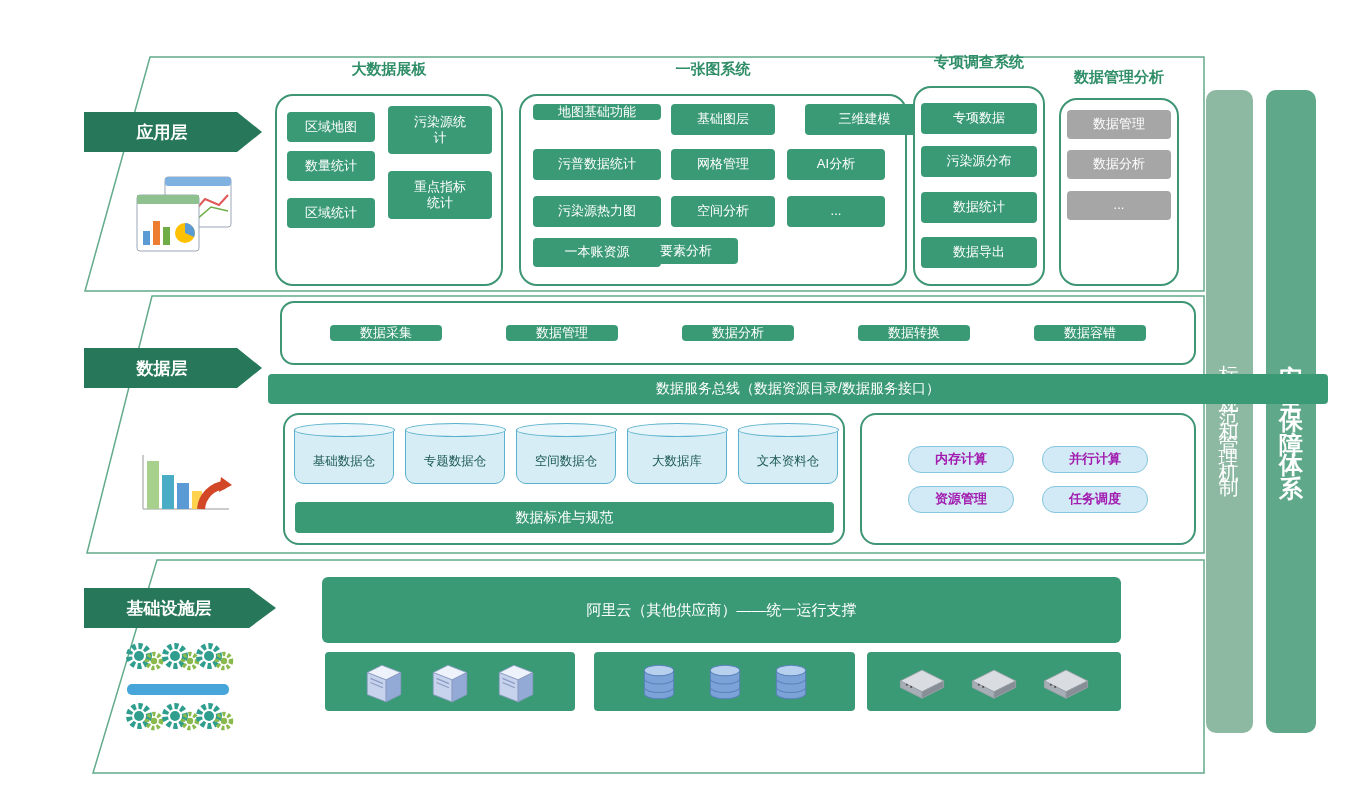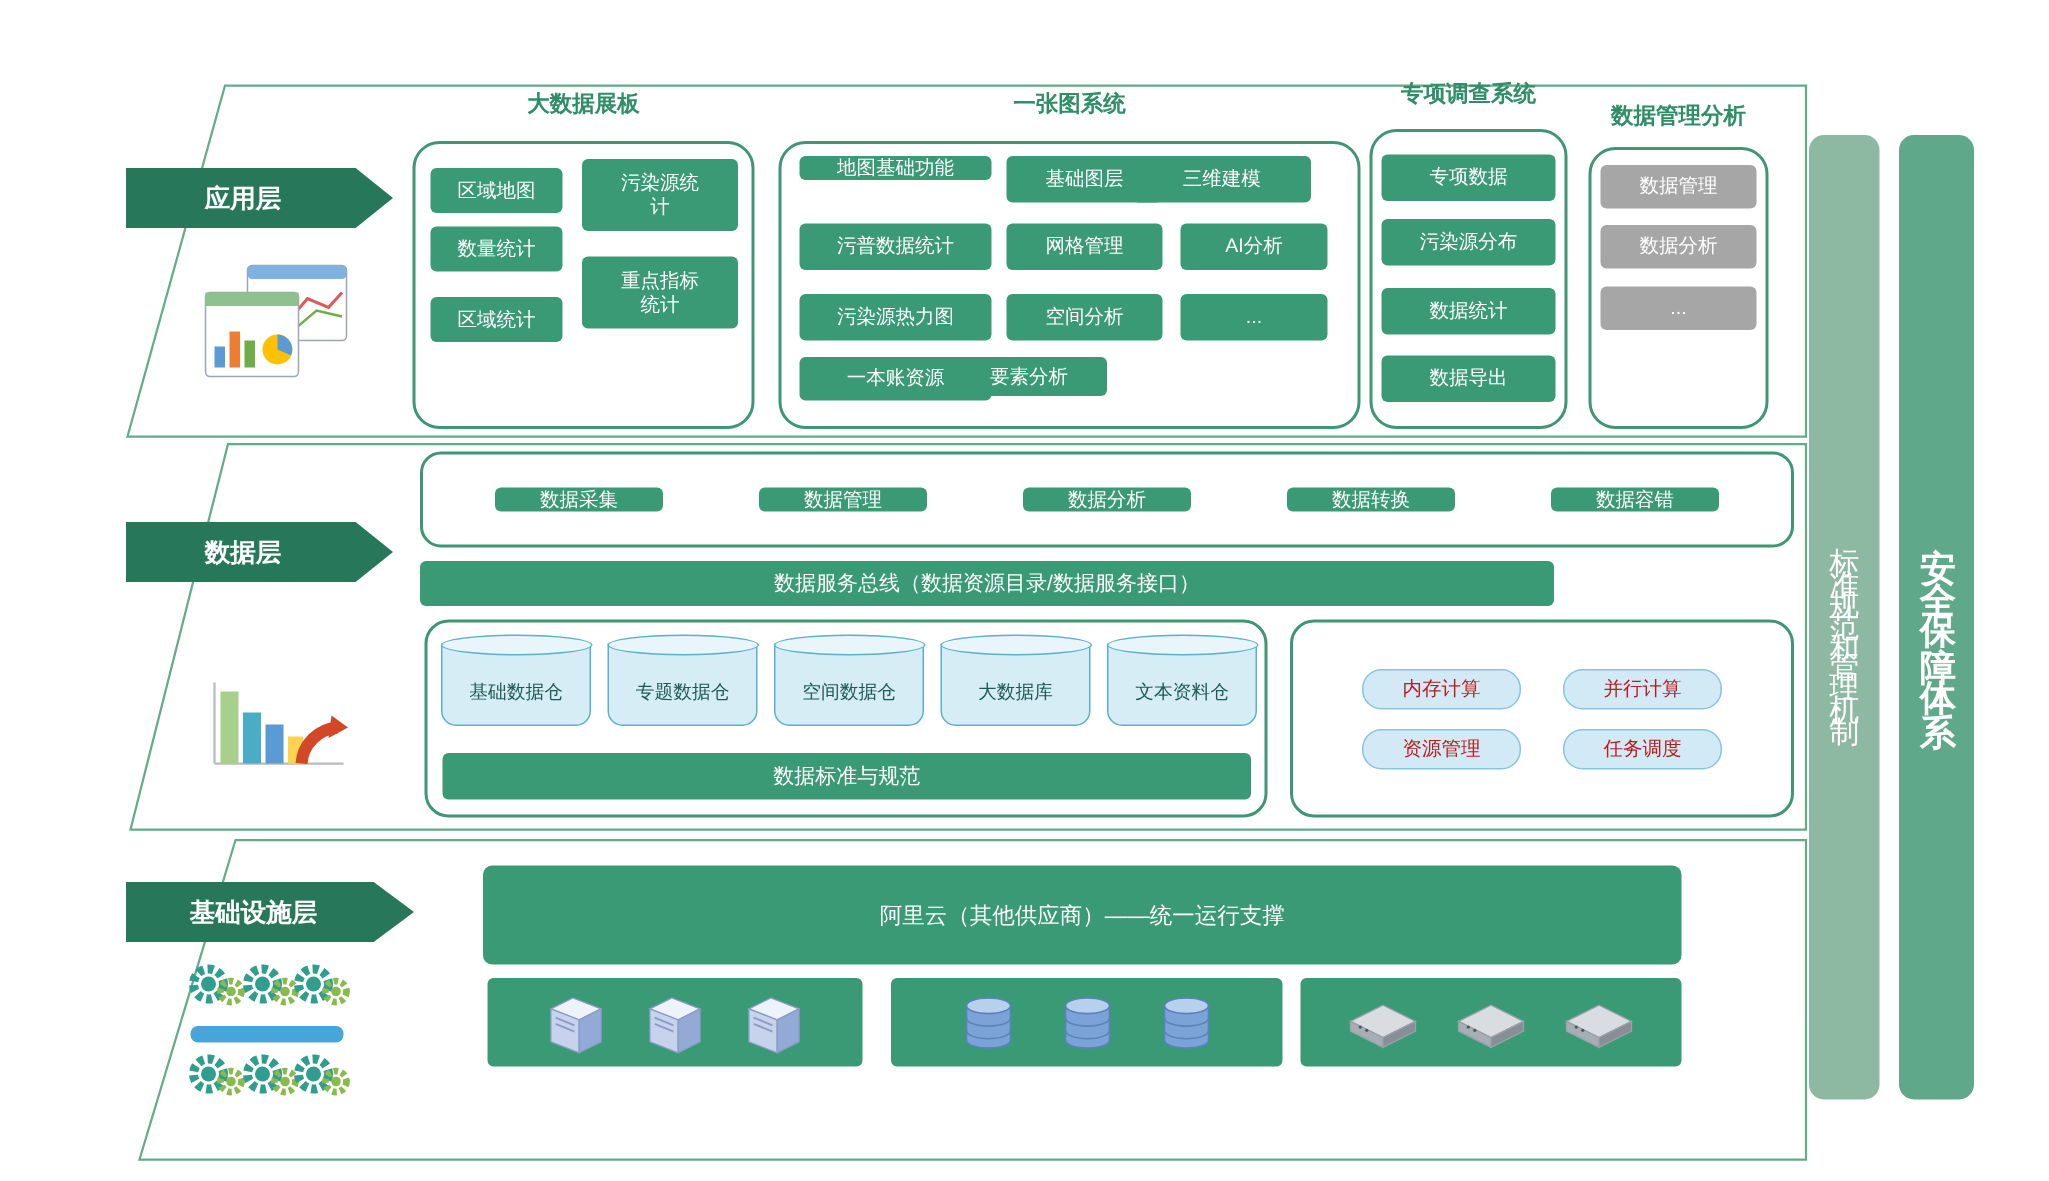--- a/index.html
+++ b/index.html
@@ -38,21 +38,21 @@
        writing-mode:vertical-rl;text-align:center;}
   .side-bar.s1{background:var(--side1);font-size:20px;letter-spacing:14px;}
   .side-bar.s2{background:var(--side2);font-size:24px;letter-spacing:22px;font-weight:bold;}
   .cyl{position:relative;background:var(--cyl-fill);border:1.5px solid var(--cyl-border);
        border-radius:0 0 10px 10px;display:flex;align-items:center;justify-content:center;
        padding-top:9px;font-size:12.5px;color:#1c5a52;flex:1;height:44px;margin-top:8px;}
   .cyl::before{content:"";position:absolute;left:-1.5px;right:-1.5px;top:-7px;height:14px;
        background:var(--cyl-top);border:1.5px solid var(--cyl-border);border-radius:50%;
        box-sizing:border-box;}
   .pill{background:var(--pill-fill);border:1px solid var(--pill-border);border-radius:13px;
-       display:flex;align-items:center;justify-content:center;font-size:13px;color:#b91c1c;}
+       display:flex;align-items:center;justify-content:center;font-size:13px;color:#a21caf;font-weight:bold;}
   .svcrow{display:flex;align-items:center;justify-content:space-between;padding:0 48px;}
   .svcrow .btn{width:112px;height:16px;}
   .iconbar{background:var(--green);border-radius:4px;display:flex;align-items:center;
        justify-content:center;gap:20px;}
   .ic{display:block;}
 </style>
 </head>
 <body>
 
 <div id="stage">
@@ -110,21 +110,21 @@
   <div class="btn abs" style="left:287px;top:112px;width:88px;height:30px">区域地图</div>
   <div class="btn abs" style="left:287px;top:151px;width:88px;height:30px">数量统计</div>
   <div class="btn abs" style="left:287px;top:198px;width:88px;height:30px">区域统计</div>
   <div class="btn narrow abs" style="left:388px;top:106px;width:104px;height:48px">污染源统计</div>
   <div class="btn narrow abs" style="left:388px;top:171px;width:104px;height:48px">重点指标统计</div>
 
   <div class="group-title abs" style="left:519px;top:60px;width:388px">一张图系统</div>
   <div class="group-box abs" style="left:519px;top:94px;width:388px;height:192px"></div>
   <div class="btn abs" style="left:533px;top:104px;width:128px;height:16px">地图基础功能</div>
   <div class="btn abs" style="left:671px;top:104px;width:104px;height:31px">基础图层</div>
-  <div class="btn abs" style="left:755px;top:104px;width:119px;height:31px">三维建模</div>
+  <div class="btn abs" style="left:805px;top:104px;width:119px;height:31px">三维建模</div>
   <div class="btn abs" style="left:533px;top:149px;width:128px;height:31px">污普数据统计</div>
   <div class="btn abs" style="left:671px;top:149px;width:104px;height:31px">网格管理</div>
   <div class="btn abs" style="left:787px;top:149px;width:98px;height:31px">AI分析</div>
   <div class="btn abs" style="left:533px;top:196px;width:128px;height:31px">污染源热力图</div>
   <div class="btn abs" style="left:671px;top:196px;width:104px;height:31px">空间分析</div>
   <div class="btn abs" style="left:787px;top:196px;width:98px;height:31px">...</div>
   <div class="btn abs" style="left:533px;top:238px;width:128px;height:29px">一本账资源</div>
   <div class="btn abs" style="left:634px;top:238px;width:104px;height:26px">要素分析</div>
 
   <div class="group-title abs" style="left:913px;top:53px;width:132px">专项调查系统</div>
@@ -154,21 +154,21 @@
   </svg>
 
   <div class="outline-box svcrow abs" style="left:280px;top:301px;width:916px;height:64px">
     <div class="btn">数据采集</div>
     <div class="btn">数据管理</div>
     <div class="btn">数据分析</div>
     <div class="btn">数据转换</div>
     <div class="btn">数据容错</div>
   </div>
 
-  <div class="bar-green abs" style="left:280px;top:374px;width:756px;height:30px">数据服务总线（数据资源目录/数据服务接口）</div>
+  <div class="bar-green abs" style="left:268px;top:374px;width:1060px;height:30px">数据服务总线（数据资源目录/数据服务接口）</div>
 
   <div class="outline-box abs" style="left:283px;top:413px;width:562px;height:132px;border-radius:16px">
     <div style="display:flex;gap:11px;padding:6px 5px 0 9px;">
       <div class="cyl">基础数据仓</div>
       <div class="cyl">专题数据仓</div>
       <div class="cyl">空间数据仓</div>
       <div class="cyl">大数据库</div>
       <div class="cyl">文本资料仓</div>
     </div>
     <div class="bar-green" style="position:absolute;left:10px;right:9px;bottom:10px;height:31px">数据标准与规范</div>

